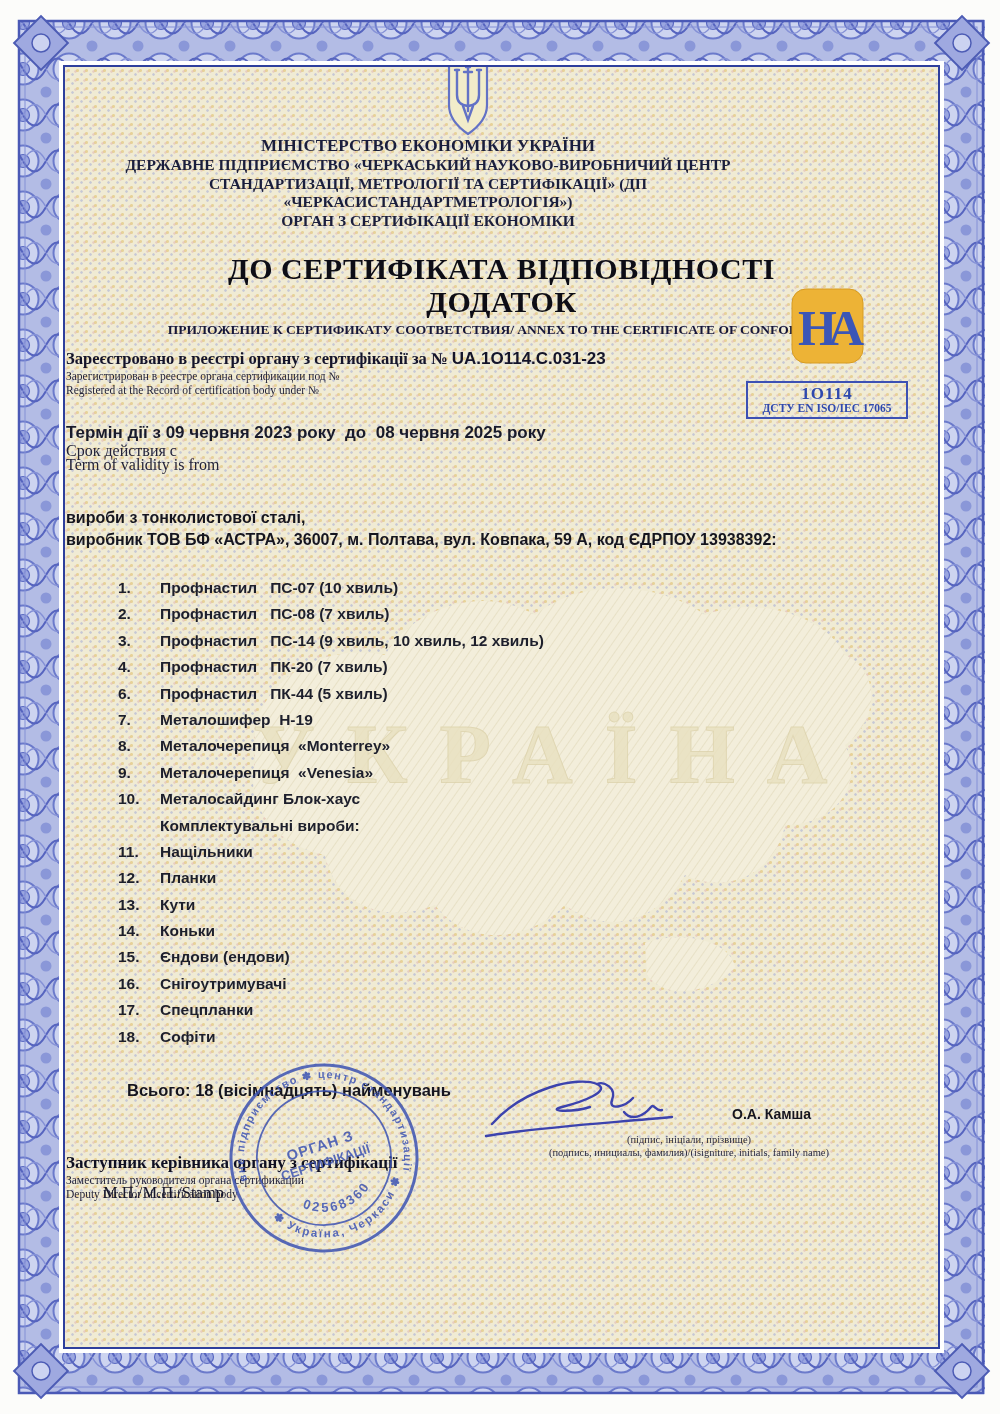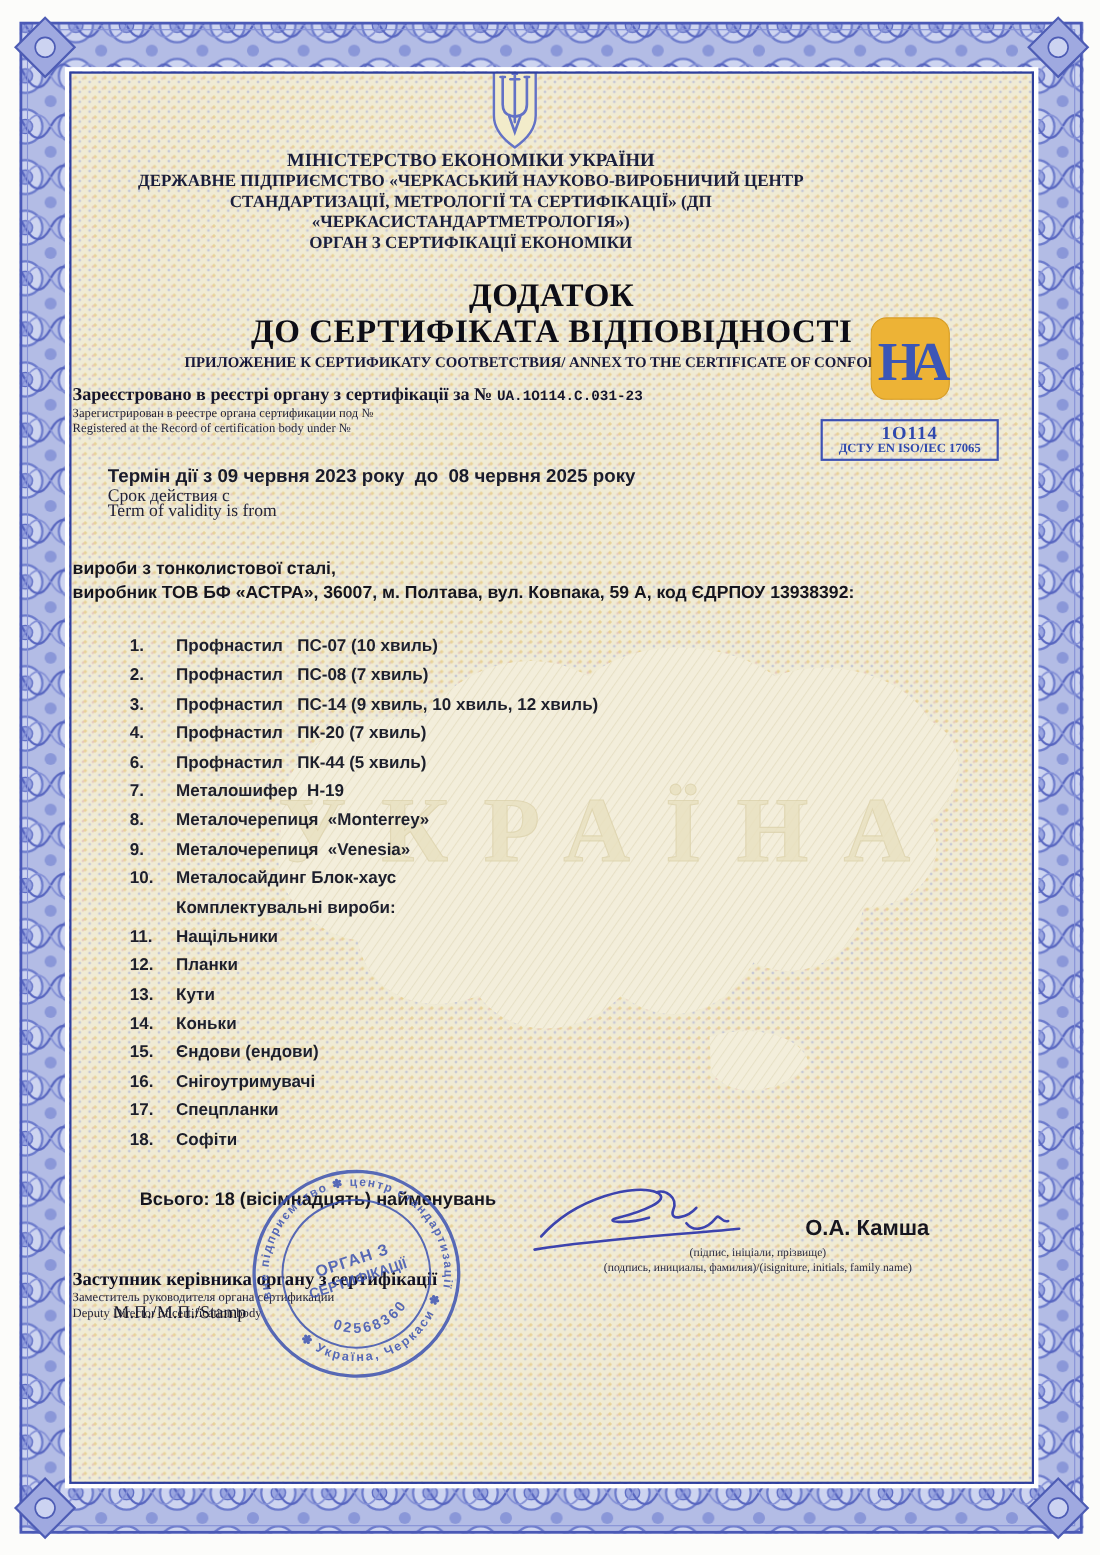--- a/index.html
+++ b/index.html
@@ -26,34 +26,34 @@
   .hdr .h2{font-size:15.5px;line-height:18.5px;}
 
   
   .titleblk{left:64px;top:252px;width:875px;text-align:center;font-weight:bold;color:#0d0d16;z-index:3;}
   .t1{font-size:30px;line-height:33px;letter-spacing:.5px;}
   .tsub{font-size:13.5px;line-height:15px;margin-top:4px;color:#16173a;}
 
   
   .reg{left:66px;top:349px;z-index:3;color:#14142a;}
   .reg .r1{font-size:16.5px;font-weight:bold;}
-  .reg .rnum{font-family:Liberation Mono, monospace;font-size:13px;}
+  .reg .rnum{font-family:Liberation Sans, sans-serif;font-size:17px;}
   .reg .rs{font-size:11.5px;line-height:13px;margin-top:1px;color:#23233a;}
   .reg .rs:first-of-type{margin-top:4px;}
 
   
   .mark{left:791px;top:288px;width:73px;height:76px;z-index:4;}
   .codebox{left:746px;top:381px;width:158px;height:34px;border:2px solid #3c50b4;z-index:4;
     display:flex;flex-direction:column;justify-content:center;
     color:#2f49ae;font-weight:bold;text-align:center;}
   .cb1{font-size:17px;line-height:17px;letter-spacing:1px;}
   .cb2{font-size:11.5px;line-height:13px;}
 
   
-  .term{left:66px;top:423px;z-index:3;margin-left:32px;}
+  .term{left:66px;top:423px;z-index:3;}
   .term .t-main{font-family:"Liberation Sans",sans-serif;font-size:17px;font-weight:bold;color:#191b2b;white-space:pre;}
   .term .ts{font-size:16px;line-height:13px;color:#23233a;margin-top:1px;}
   .term .ts:first-of-type{margin-top:4px;}
 
   
   .intro{left:66px;top:507px;z-index:3;font-family:"Liberation Sans",sans-serif;
     font-weight:bold;font-size:16px;line-height:22px;color:#15151f;}
   .plist{left:118px;top:575px;z-index:3;font-family:"Liberation Sans",sans-serif;
     font-weight:bold;font-size:15.5px;color:#1d1f2c;}
   .prow{height:26.4px;line-height:26.4px;}
@@ -63,21 +63,21 @@
     font-weight:bold;font-size:16.5px;color:#15151f;}
 
   
   .signer{left:66px;top:1129px;z-index:3;color:#101022;margin-top:24px;}
   .signer .s1{font-size:17px;font-weight:bold;}
   .signer .ss{font-size:11.5px;line-height:13px;margin-top:1px;color:#23233a;}
   .signer .ss:first-of-type{margin-top:4px;}
   .mp{left:103px;top:1183px;z-index:3;font-size:16.5px;color:#15152a;}
   .sig{left:484px;top:1072px;width:195px;height:74px;z-index:6;}
   .sname{left:732px;top:1106px;z-index:3;font-family:"Liberation Sans",sans-serif;
-    font-weight:bold;font-size:20px;color:#15151f;}
+    font-weight:bold;font-size:14px;color:#15151f;}
   .scap{left:488px;top:1133px;width:402px;text-align:center;z-index:3;
     font-size:10.5px;line-height:13px;color:#2b2b40;}
 
   .stamp{left:226px;top:1060px;width:196px;height:196px;z-index:6;opacity:.84;}
   .emblem{left:445px;top:59px;width:46px;height:78px;z-index:3;}
 </style>
 </head>
 <body>
 
 <div class="page">
@@ -117,22 +117,22 @@
   </svg>
 
   <div class="abs hdr">
     <div class="h1">МІНІСТЕРСТВО ЕКОНОМІКИ УКРАЇНИ</div>
     <div class="h2">ДЕРЖАВНЕ ПІДПРИЄМСТВО «ЧЕРКАСЬКИЙ НАУКОВО-ВИРОБНИЧИЙ ЦЕНТР</div>
     <div class="h2">СТАНДАРТИЗАЦІЇ, МЕТРОЛОГІЇ ТА СЕРТИФІКАЦІЇ» (ДП «ЧЕРКАСИСТАНДАРТМЕТРОЛОГІЯ»)</div>
     <div class="h2">ОРГАН З СЕРТИФІКАЦІЇ ЕКОНОМІКИ</div>
   </div>
 
   <div class="abs titleblk">
+    <div class="t1">ДО СЕРТИФІКАТА ВІДПОВІДНОСТІ</div>
     <div class="t1">ДОДАТОК</div>
-    <div class="t1">ДО СЕРТИФІКАТА ВІДПОВІДНОСТІ</div>
     <div class="tsub">ПРИЛОЖЕНИЕ К СЕРТИФИКАТУ СООТВЕТСТВИЯ/ ANNEX TO THE CERTIFICATE OF CONFORMITY</div>
   </div>
 
   <div class="abs reg">
     <div class="r1"><span>Зареєстровано в реєстрі органу з сертифікації за № </span><span class="rnum">UA.1О114.С.031-23</span></div>
     <div class="rs">Зарегистрирован в реестре органа сертификации под №</div>
     <div class="rs">Registered at the Record of certification body under №</div>
   </div>
 
   <svg class="abs mark" viewBox="0 0 73 76">

